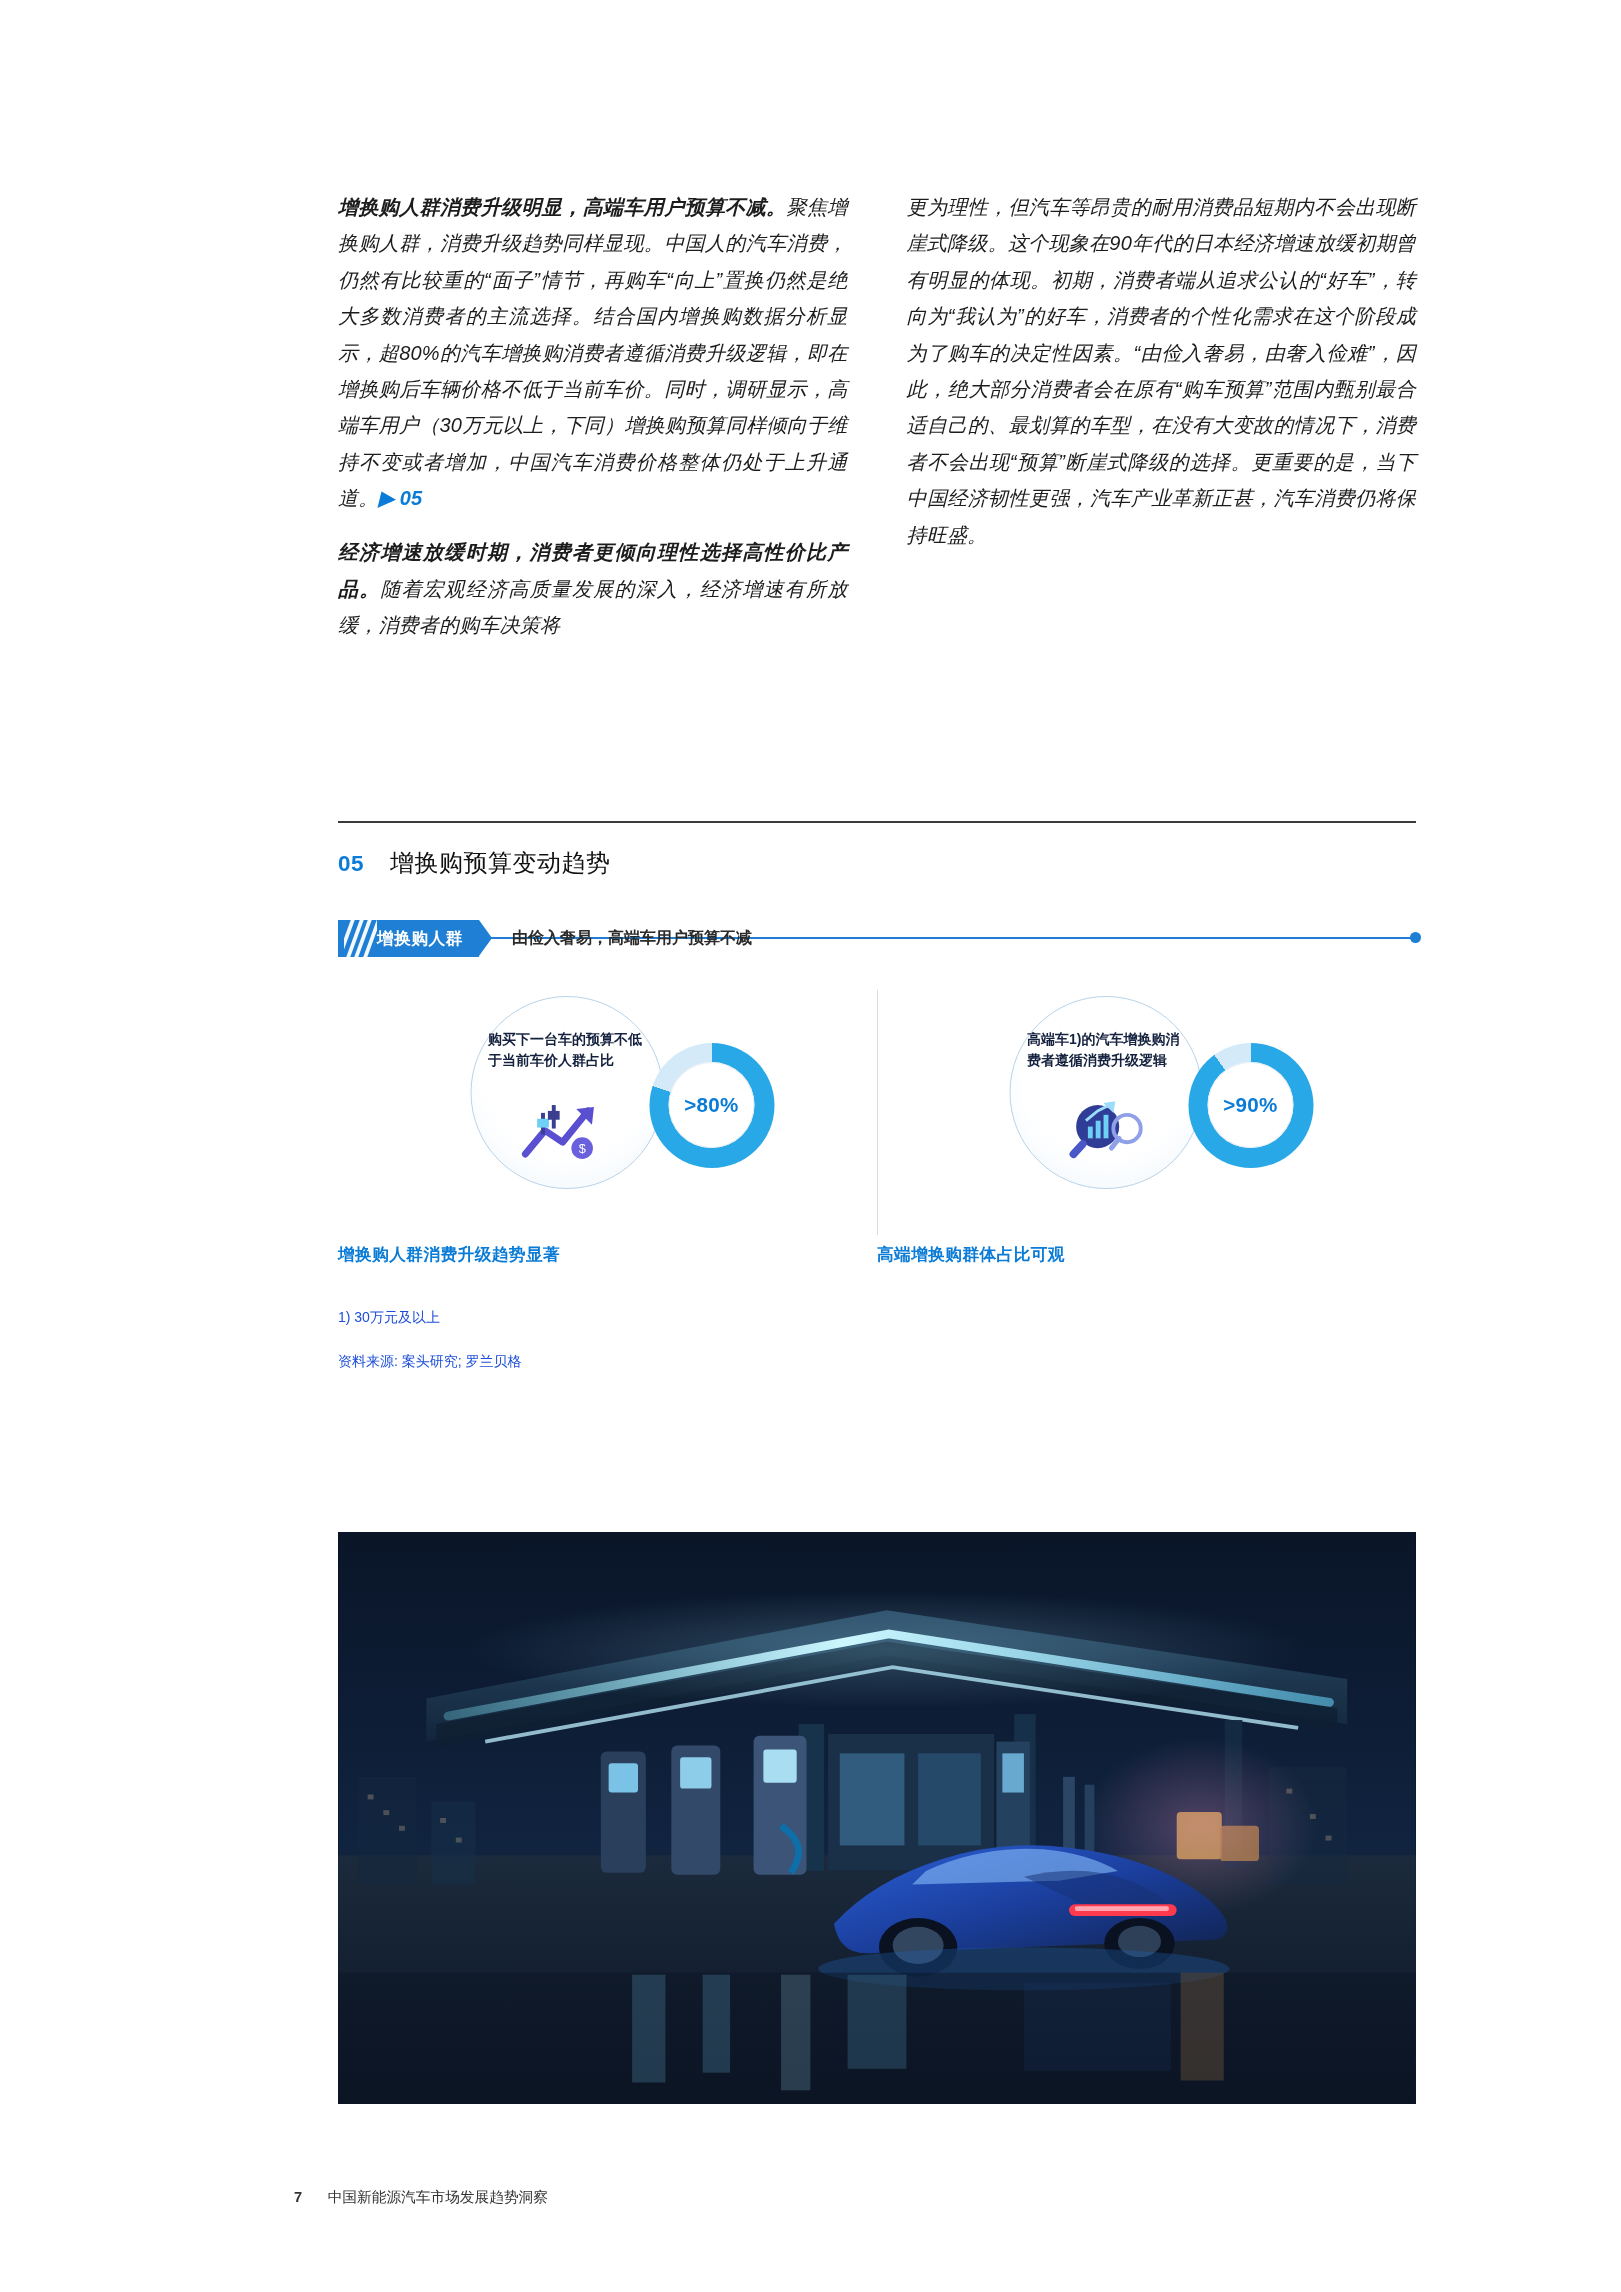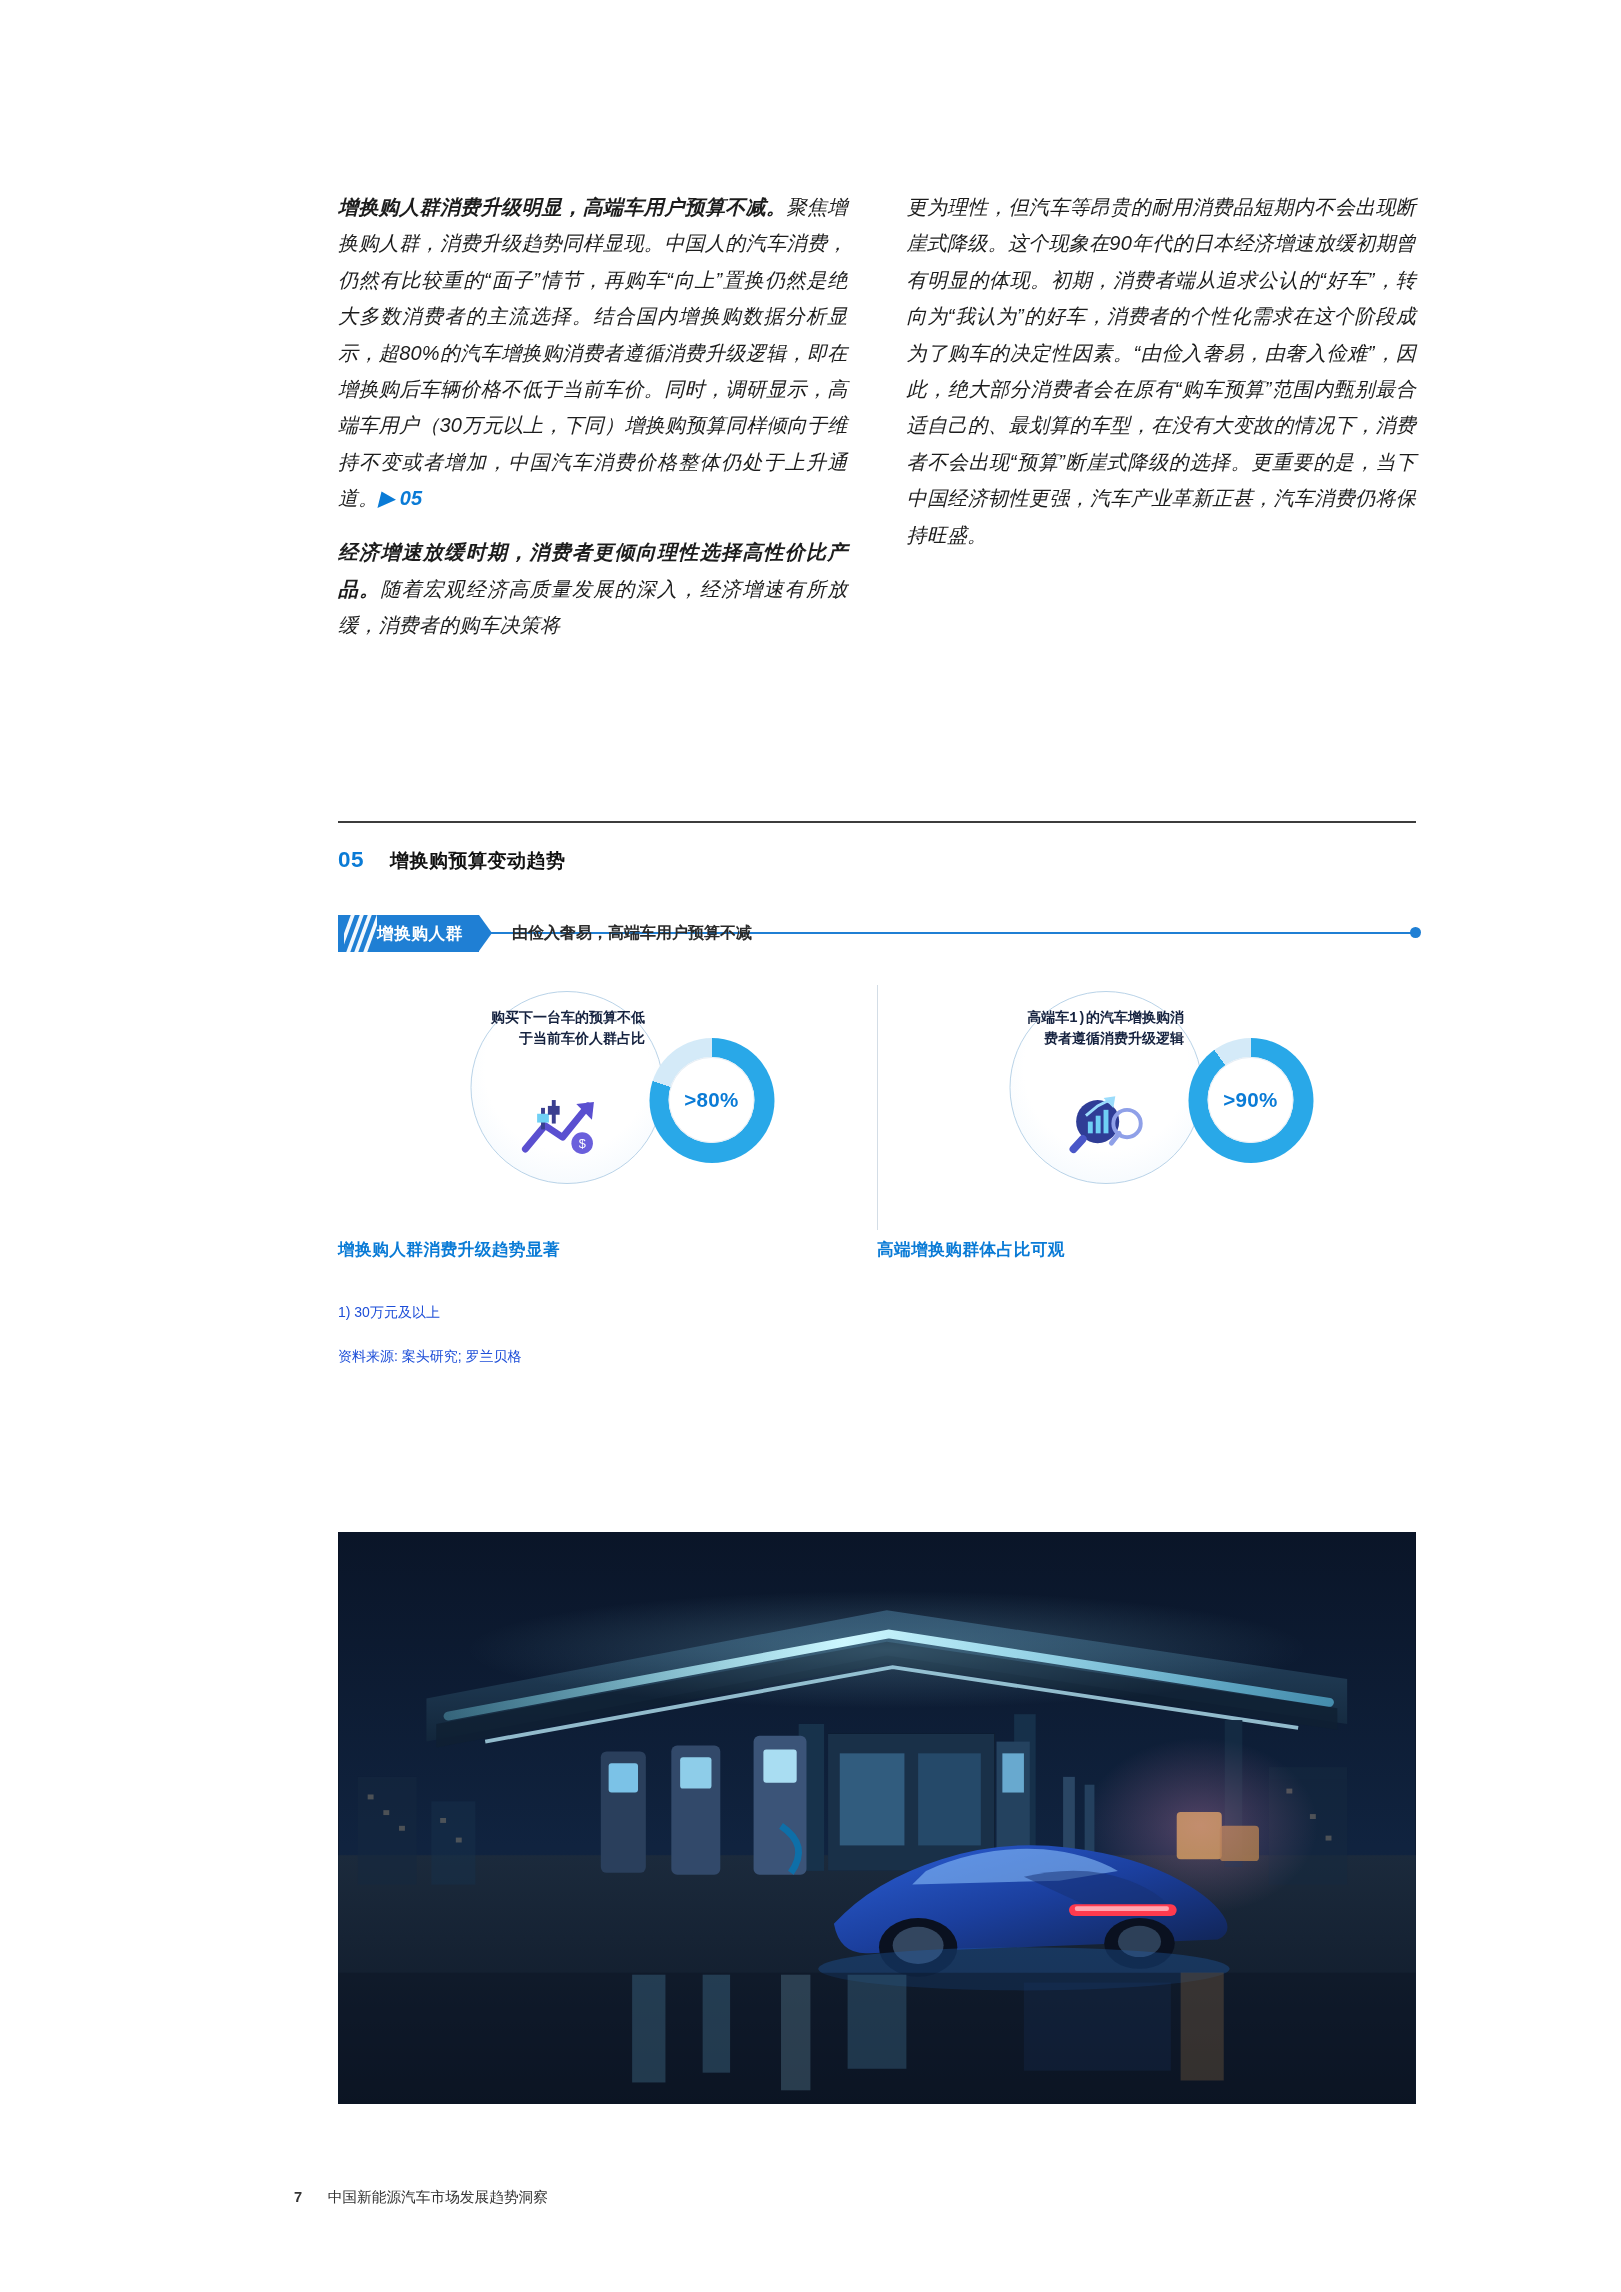--- a/index.html
+++ b/index.html
@@ -66,22 +66,22 @@
     gap: 26px;
     margin-top: 23.5px;
   }
   .ex-num {
     color: #0a7bd6;
     font-weight: bold;
     font-size: 22.5px;
     letter-spacing: 0.5px;
   }
   .ex-title {
-    font-weight: bold;
-    font-size: 19px;
+    font-weight: normal;
+    font-size: 24px;
     color: #111;
     letter-spacing: 0.5px;
   }
 
   
   .banner {
     position: relative;
     margin-top: 41px;
     height: 37px;
   }
@@ -179,29 +179,28 @@
     position: absolute;
     left: 29px; top: 0;
     width: 191px; height: 191px;
     border-radius: 50%;
     border: 1.5px solid #b9d3e8;
     background: radial-gradient(circle at 50% 40%, #ffffff 55%, #eef6fd 100%);
   }
   .bigring-label {
     position: absolute;
     left: 50%;
-    top: 16px;
+    top: 32px;
     transform: translateX(-50%);
     width: 157px;
-    text-align: right;
+    text-align: left;
     font-size: 14px;
     font-weight: bold;
     line-height: 1.5;
     color: #15223f;
-    font-family: Liberation Mono, monospace;
   }
   .icon-art {
     position: absolute;
     left: 50%;
     bottom: 21.6px;
     transform: translateX(-50%);
   }
   .pct-ring {
     position: absolute;
     right: 0; top: 47px;

